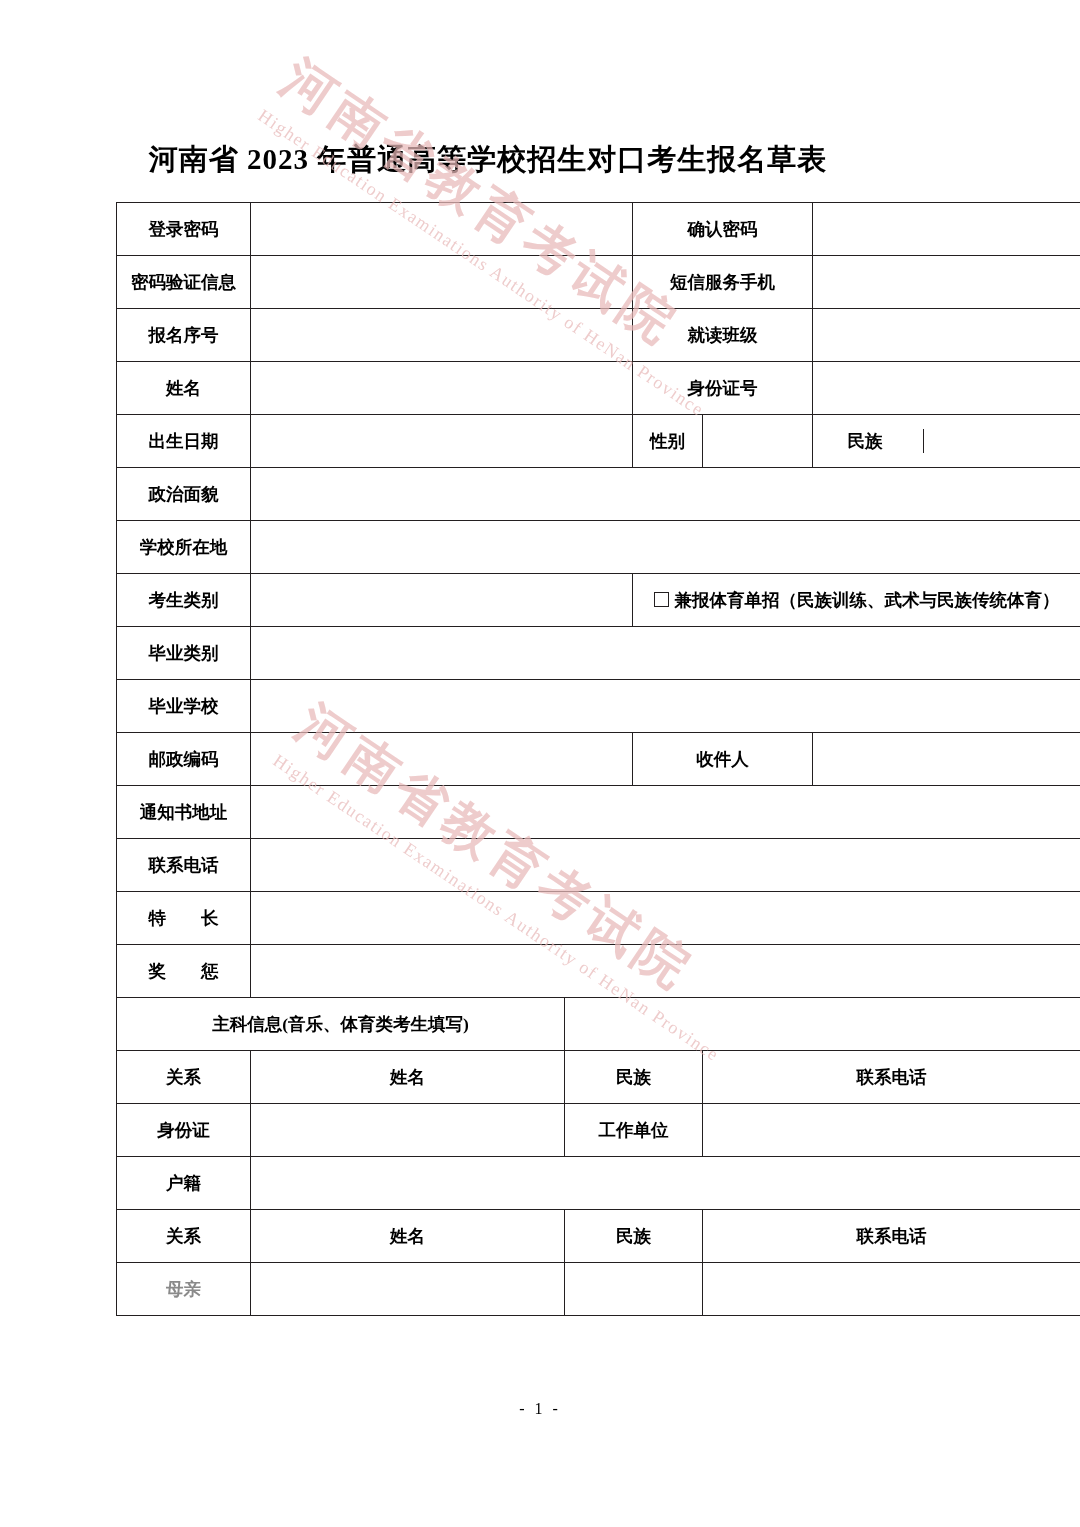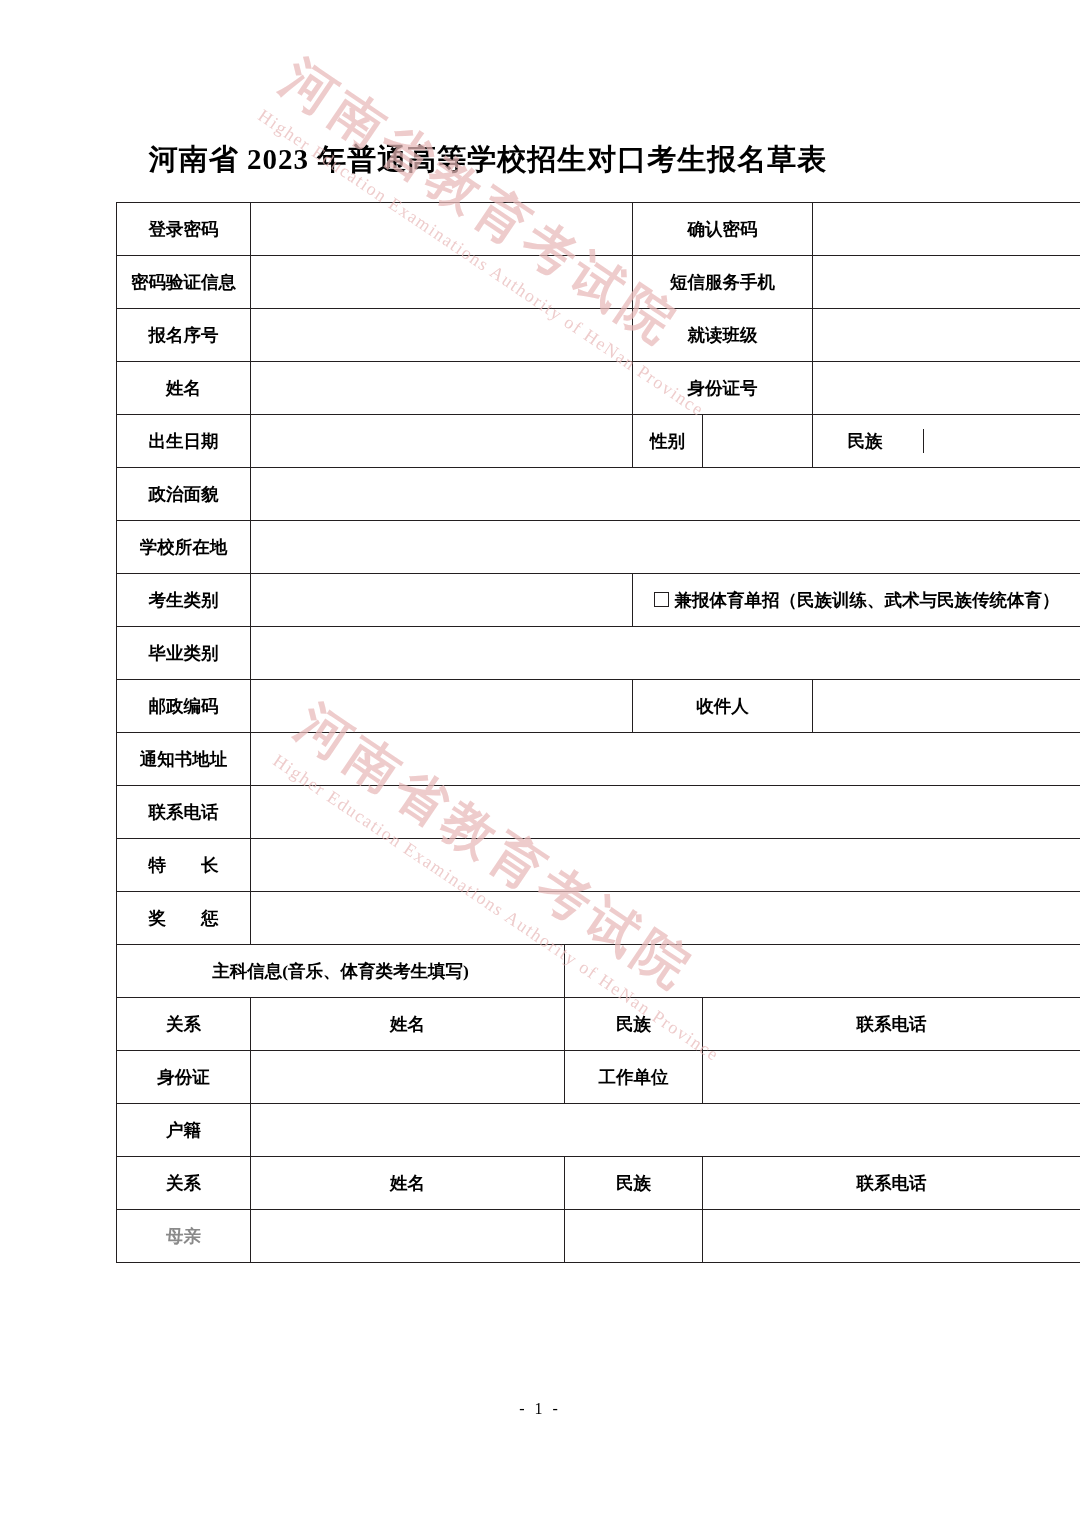--- a/index.html
+++ b/index.html
@@ -209,20 +209,24 @@
       <td class="left-pad" colspan="3">
         <span class="chk"></span><span>兼报体育单招（民族训练、武术与民族传统体育）</span>
       </td>
     </tr>
 
     <tr>
       <td class="lbl">毕业类别</td>
       <td class="val" colspan="7"></td>
     </tr>
 
+    <tr>
+      <td class="lbl">毕业学校</td>
+      <td class="val" colspan="7"></td>
+    </tr>
 
     <tr>
       <td class="lbl">邮政编码</td>
       <td class="val" colspan="4"></td>
       <td class="lbl" colspan="2">收件人</td>
       <td class="val"></td>
     </tr>
 
     <tr>
       <td class="lbl">通知书地址</td>

